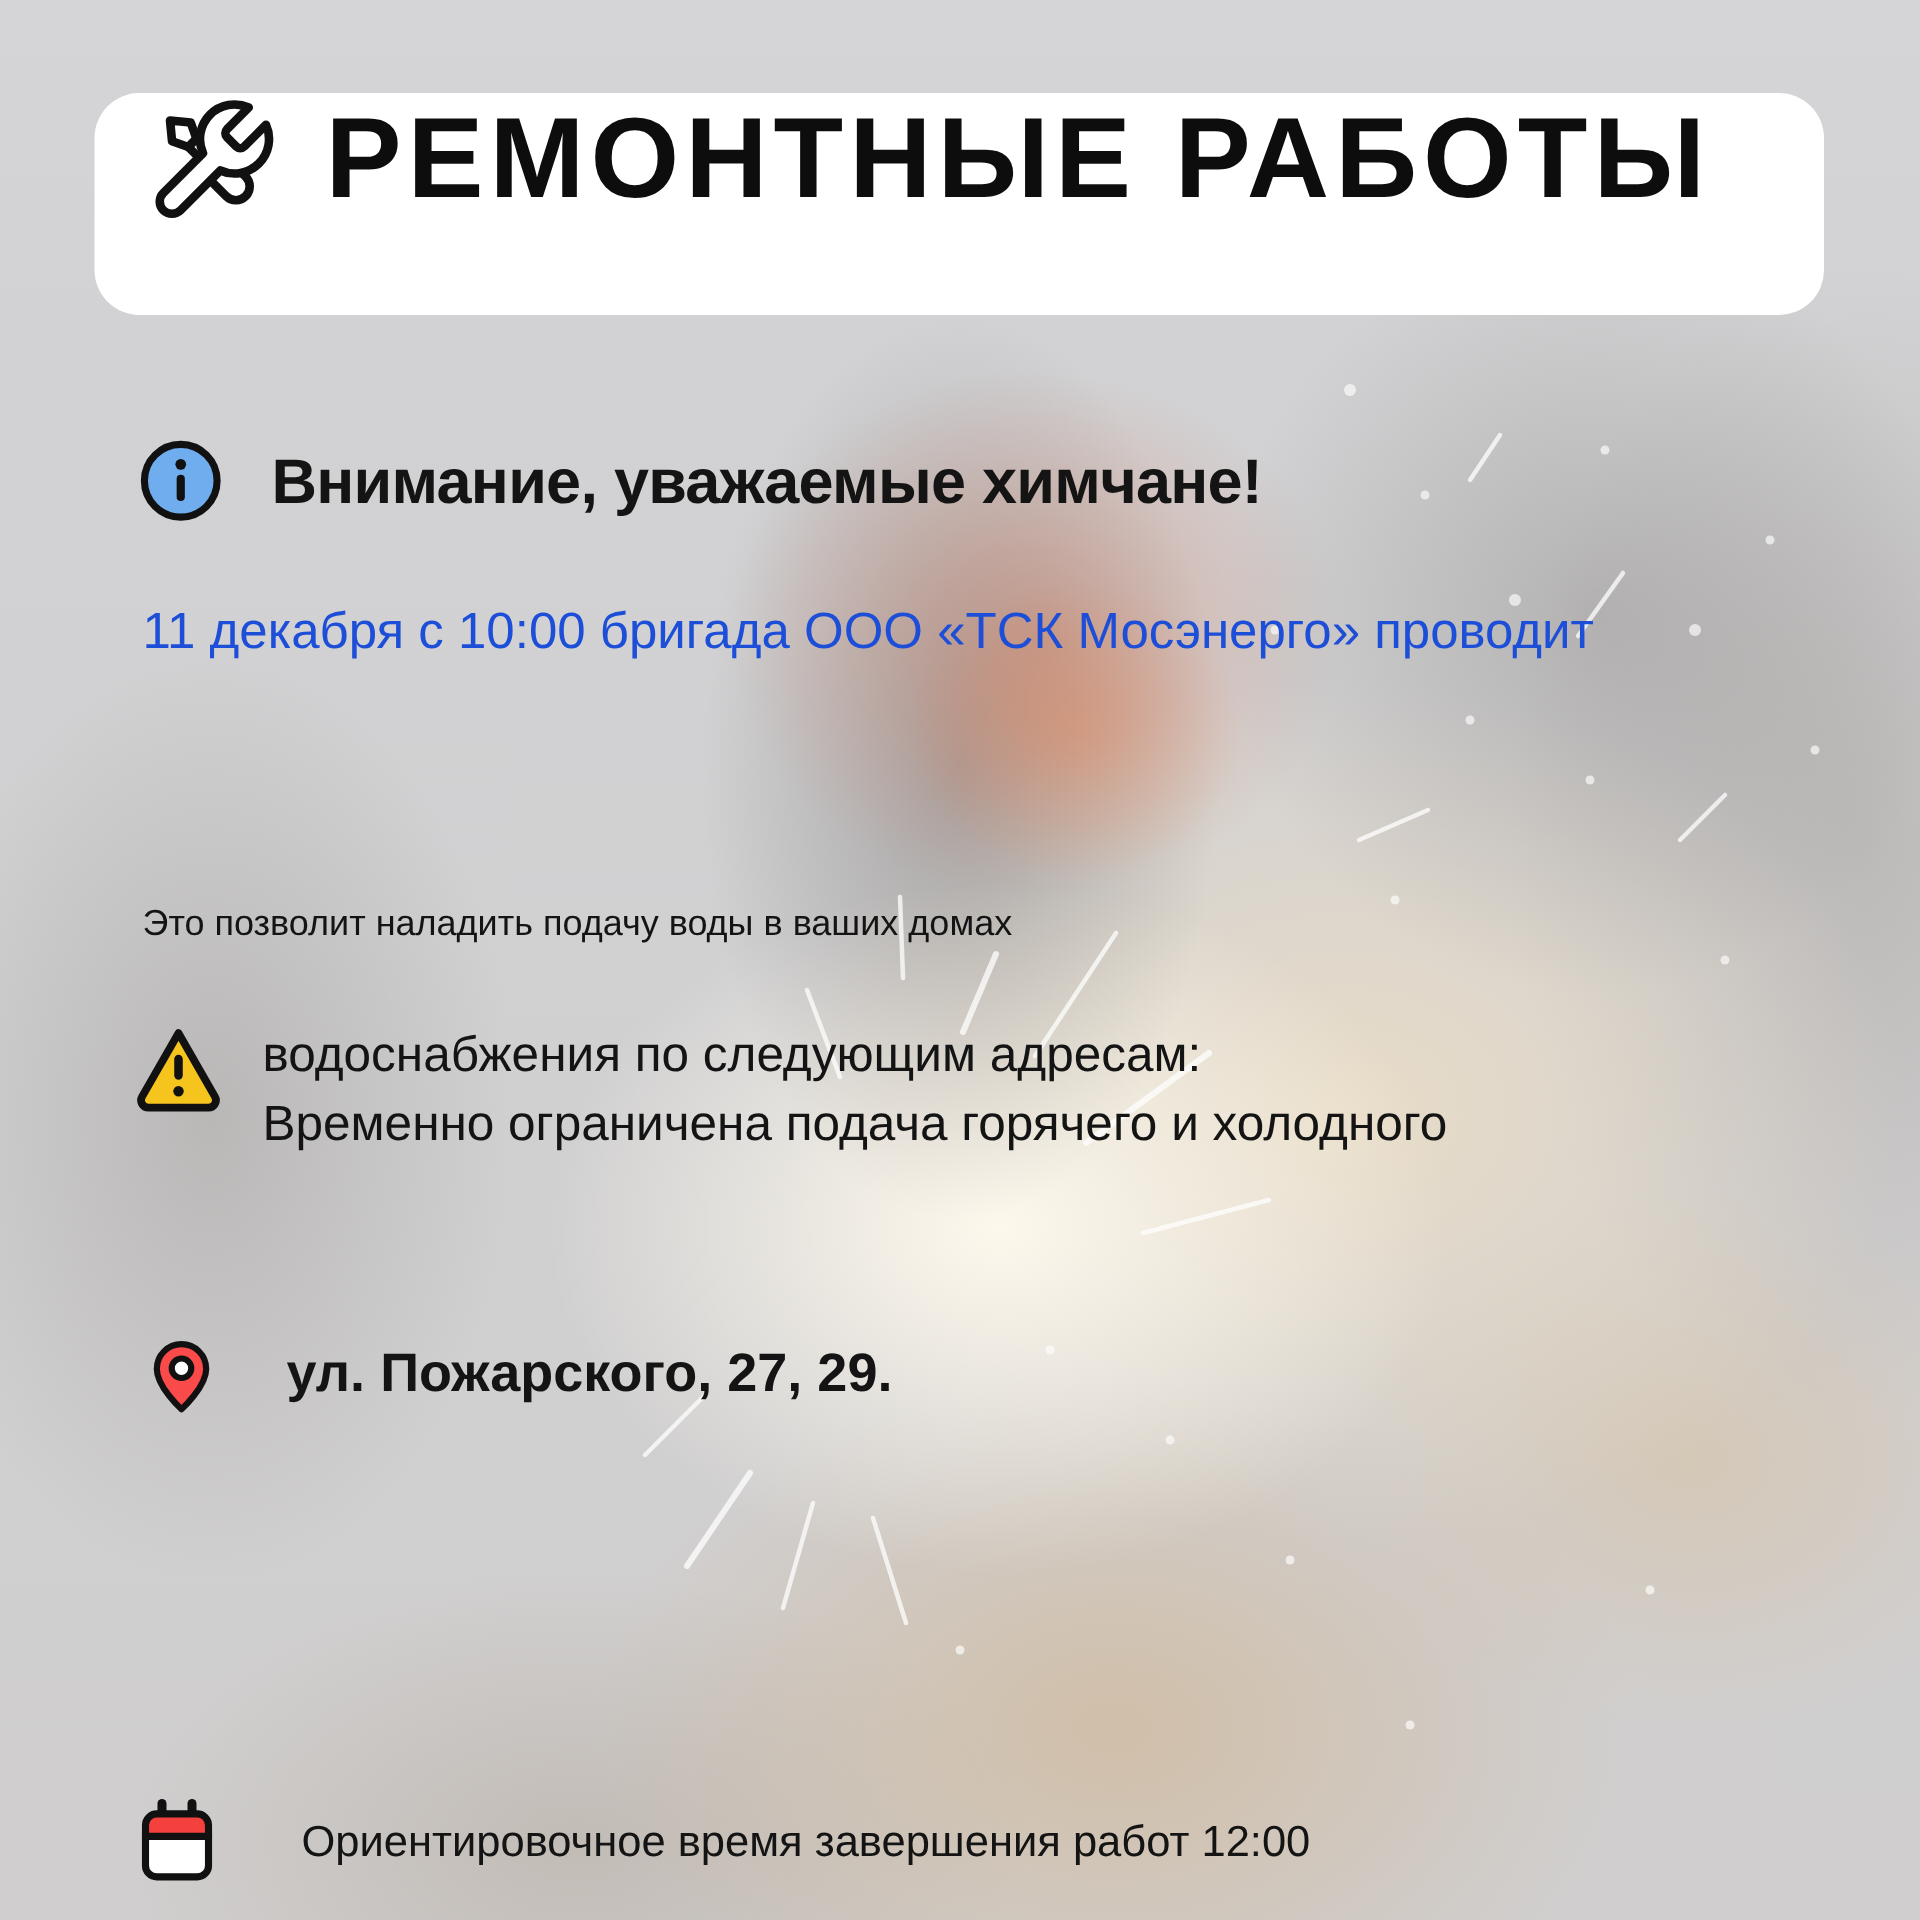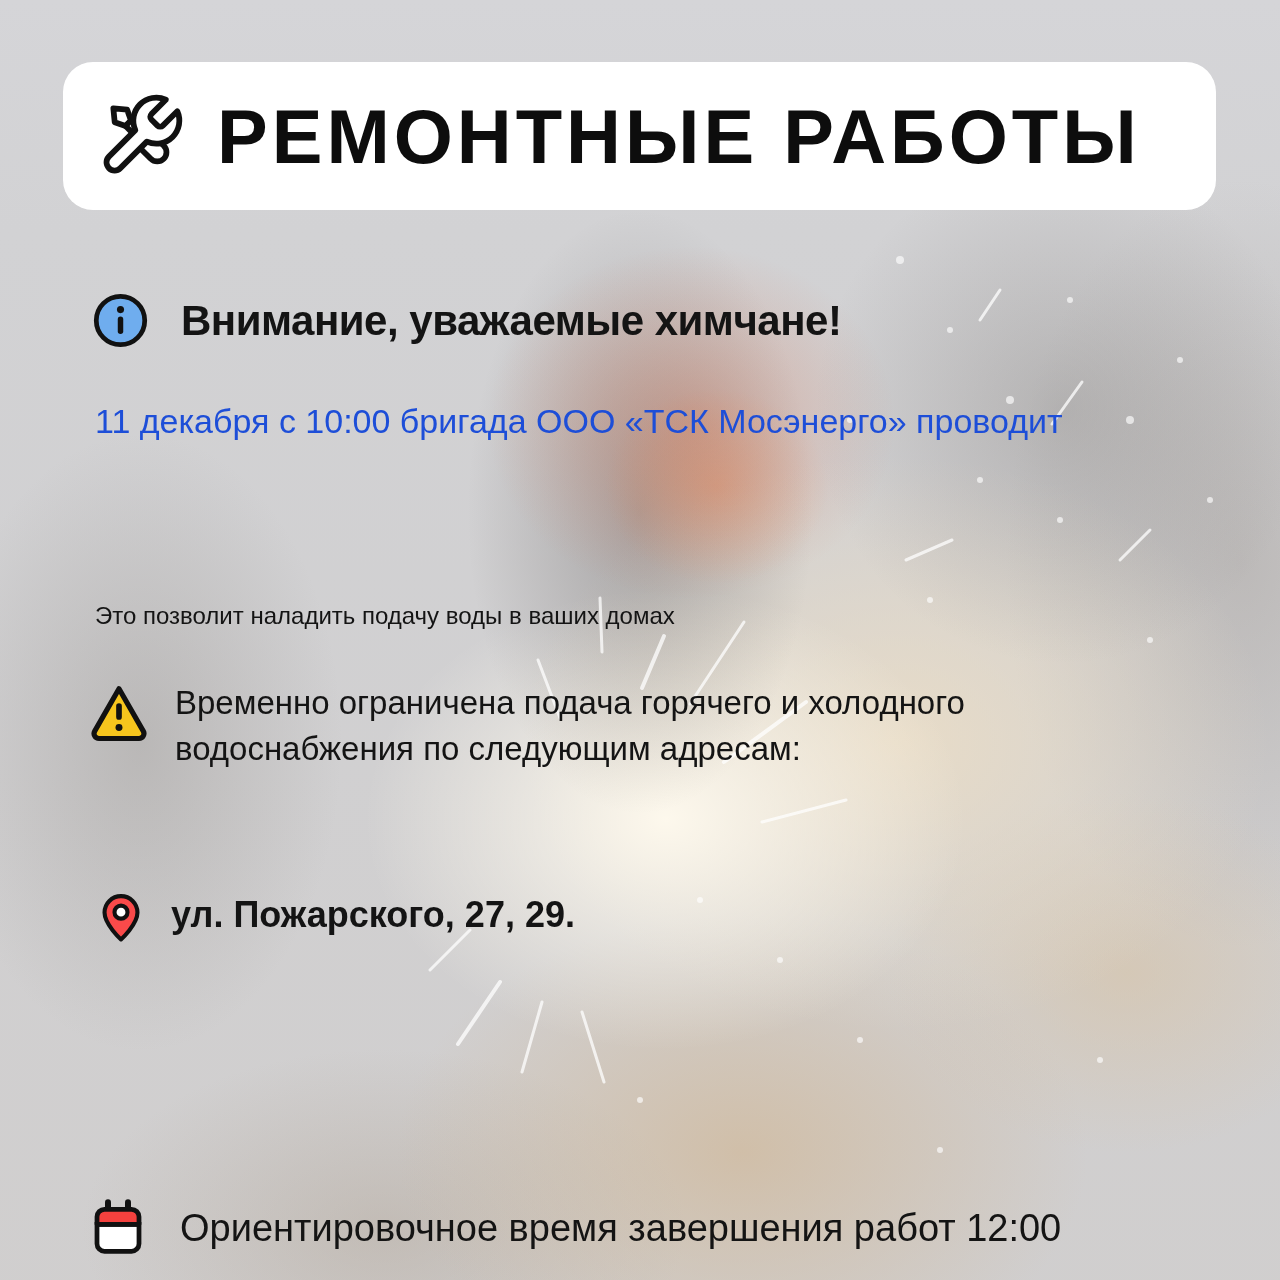--- a/index.html
+++ b/index.html
@@ -28,43 +28,43 @@
       radial-gradient(ellipse 280px 430px at 11% 58%, rgba(132,127,122,0.30), rgba(132,127,122,0) 72%),
       radial-gradient(ellipse 320px 520px at 97% 44%, rgba(140,132,125,0.30), rgba(140,132,125,0) 74%),
       radial-gradient(ellipse 420px 250px at 30% 96%, rgba(168,152,134,0.35), rgba(168,152,134,0) 72%),
       linear-gradient(180deg, rgba(213,213,216,1) 0%, rgba(210,210,212,0.6) 18%, rgba(206,204,204,0.25) 45%, rgba(205,200,196,0.35) 100%);
   }
   .sparks{position:absolute;inset:0;pointer-events:none;}
 
   .title-card{
     position:absolute;left:63px;top:62px;width:1153px;height:148px;
     background:var(--card);border-radius:30px;
-    display:flex;align-items:center;padding:0 32px;gap:30px;
+    display:flex;align-items:flex-start;padding:0 32px;gap:30px;
   }
   .title-card h1{
     font-size:76px;font-weight:700;letter-spacing:4px;color:#0d0d0d;white-space:nowrap;
   }
 
   .row{position:absolute;display:flex;}
 
   .info-row{left:92px;top:292px;align-items:center;gap:32px;text-align:center;}
   .info-row h2{font-size:42px;font-weight:700;letter-spacing:-0.5px;white-space:nowrap;}
 
   .body-text{position:absolute;left:95px;top:398px;width:1140px;font-size:34px;line-height:47px;color:#1d4ed8;}
 
   .benefit{position:absolute;left:95px;top:602px;font-size:24px;font-weight:400;white-space:nowrap;}
 
   .warning-row{left:88px;top:678px;align-items:flex-start;gap:25px;}
   .warning-row .lines{font-size:33px;line-height:46px;padding-top:2px;}
 
-  .address-row{left:95px;top:883px;align-items:center;gap:24px;}
+  .address-row{left:95px;top:883px;align-items:center;gap:44px;}
   .address-row .addr{font-size:36px;font-weight:700;white-space:nowrap;padding-bottom:6px;}
 
   .schedule-row{left:88px;top:1192px;align-items:center;gap:32px;}
-  .schedule-row .sched{font-size:38px;white-space:nowrap;}
+  .schedule-row .sched{font-size:29px;white-space:nowrap;margin-left:21px;}
 
   .ico{flex:0 0 auto;display:block;}
 </style>
 </head>
 <body>
 
 <div class="poster">
 
   <div class="bg-photo"></div>
 
@@ -134,22 +134,22 @@
 
   <p class="benefit">Это позволит наладить подачу воды в ваших домах</p>
 
   <div class="row warning-row">
     <svg class="ico" width="62" height="68" viewBox="0 0 24 24">
       <path d="M12 3 L21.4 19.4 a1.9 1.9 0 0 1 -1.65 2.85 H4.25 a1.9 1.9 0 0 1 -1.65 -2.85 Z" style="fill:var(--warning-yellow)" stroke="var(--icon-black)" stroke-width="2" stroke-linejoin="round"></path>
       <rect x="10.9" y="8.6" width="2.2" height="6.4" rx="1.1" fill="var(--icon-black)"></rect>
       <circle cx="12" cy="18" r="1.35" fill="var(--icon-black)"></circle>
     </svg>
     <p class="lines">
+      <span style="display:block">водоснабжения по следующим адресам:</span>
       <span style="display:block">Временно ограничена подача горячего и холодного</span>
-      <span style="display:block">водоснабжения по следующим адресам:</span>
     </p>
   </div>
 
   <div class="row address-row">
     <svg class="ico" width="52" height="70" viewBox="0 0 24 24">
       <path d="M12 1.9 C7.8 1.9 4.4 5.3 4.4 9.5 c0 5.5 7.6 12.4 7.6 12.4 s7.6 -6.9 7.6 -12.4 C19.6 5.3 16.2 1.9 12 1.9 Z" style="fill:var(--pin-red)" stroke="var(--icon-black)" stroke-width="1.9" stroke-linejoin="round"></path>
       <circle cx="12" cy="9.3" r="3" fill="#ffffff" stroke="var(--icon-black)" stroke-width="1.9"></circle>
     </svg>
     <span class="addr">ул. Пожарского, 27, 29.</span>
   </div>

